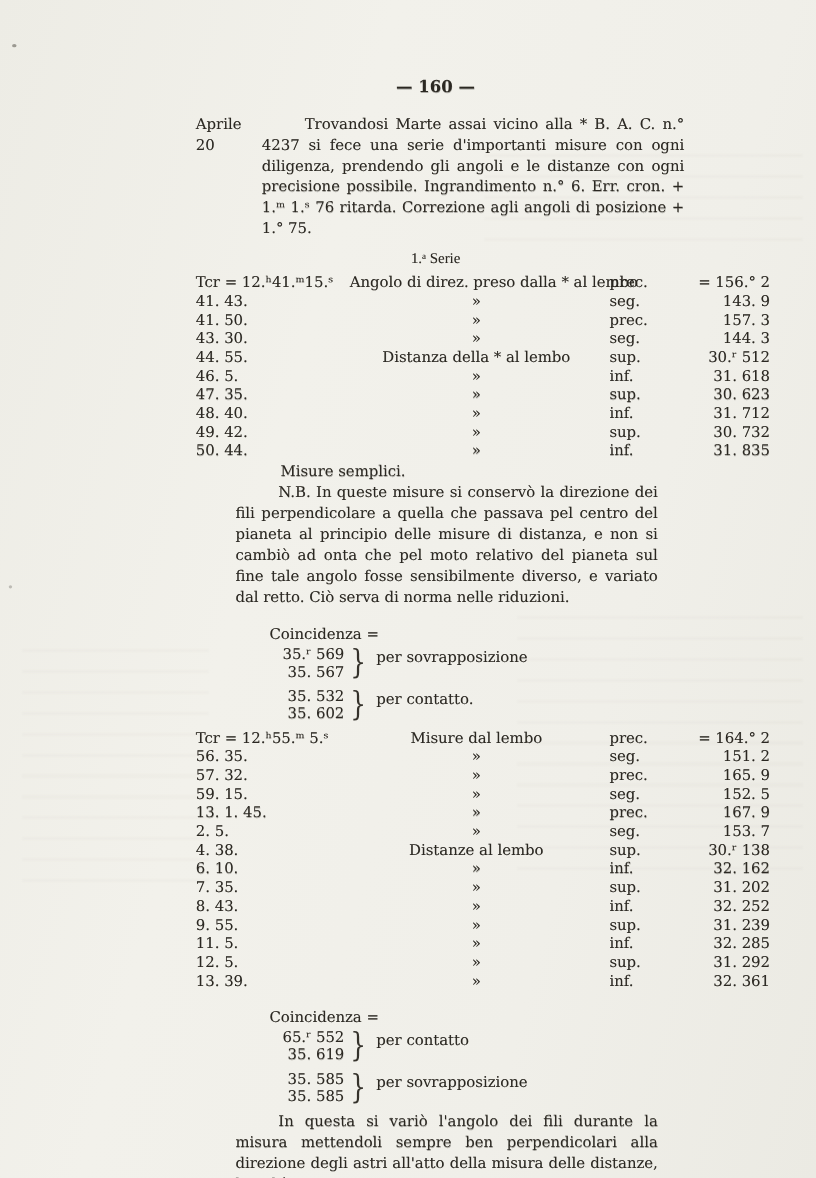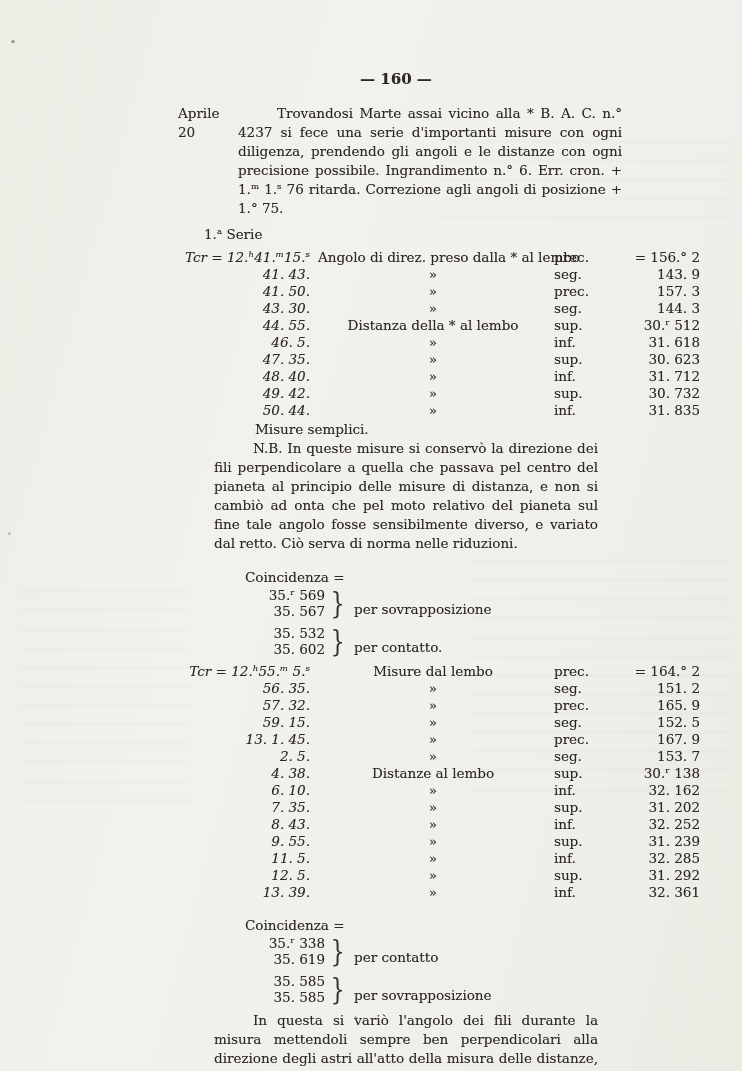--- a/index.html
+++ b/index.html
@@ -21,36 +21,36 @@
     margin-left:26px; width:384px; text-align:center;
     font-weight:bold; font-size:15px; margin-bottom:15px;
   }
   .para-row { display:flex; align-items:flex-start; }
   .margin-label { width:60px; flex:0 0 60px; }
   .body-para {
     margin-left:0; width:384px; text-align:justify; text-indent:39px;
   }
   .para-plain { margin-left:36px; width:384px; text-align:justify; text-indent:39px; }
   .series-heading {
-    margin:7px 0 5px 26px; width:384px; text-align:left;
+    margin:7px 0 5px 26px; width:384px; text-align:center;font-family:Liberation Serif, serif;
   }
   .obs-table {
     display:grid; grid-template-columns:140px 230px 64px 1fr;
     font-size:13.5px; line-height:17px; white-space:nowrap;
   }
   .obs-row { display:contents; }
-  .c-time { text-align:right; padding-right:8px;font-style:italic; }
+  .c-time { padding-right:8px; }
   .c-desc { text-align:center; }
   .c-qual { text-align:left; padding-left:6px; }
   .c-val  { text-align:right; padding-right:8px; }
   .simple-note { margin-left:77px; margin-top:1px; }
   .coinc { display:flex; margin:6px 0 6px 67px;flex-direction:column; }
   .coinc-label { padding-top:9px; }
   .coinc-pairs { display:flex; flex-direction:column; gap:6px; margin-left:6px; }
-  .pair { display:flex; align-items:flex-end;margin-left:12px; }
+  .pair { display:flex; align-items:flex-start; }
   .pair-nums { width:62px; text-align:right; line-height:16px; }
   .pair-brace {
     font-size:30px; line-height:32px; font-weight:400;
     margin:0 7px 0 3px; transform:scaleX(0.75);
     text-shadow:none; color:#35322b;
   }
   .pair-note { padding-top:2px; }
   .speck { position:absolute; background:#4a463e; border-radius:50%; opacity:0.5; }
   .ghost {
     position:absolute; pointer-events:none; opacity:0.55;
@@ -260,21 +260,21 @@
         <div class="c-val">32. 361</div>
       </div>
       </div>
 
     <div class="coinc">
       <div class="coinc-label">Coincidenza =</div>
       <div class="coinc-pairs">
 
       <div class="pair">
           <div class="pair-nums">
-            <div>35.ʳ 338</div>
+            <div>65.ʳ 552</div>
             <div>35. 619</div>
           </div>
           <div class="pair-brace">}</div>
           <div class="pair-note">per contatto</div>
         </div>
           <div class="pair">
           <div class="pair-nums">
             <div>35. 585</div>
             <div>35. 585</div>
           </div>

